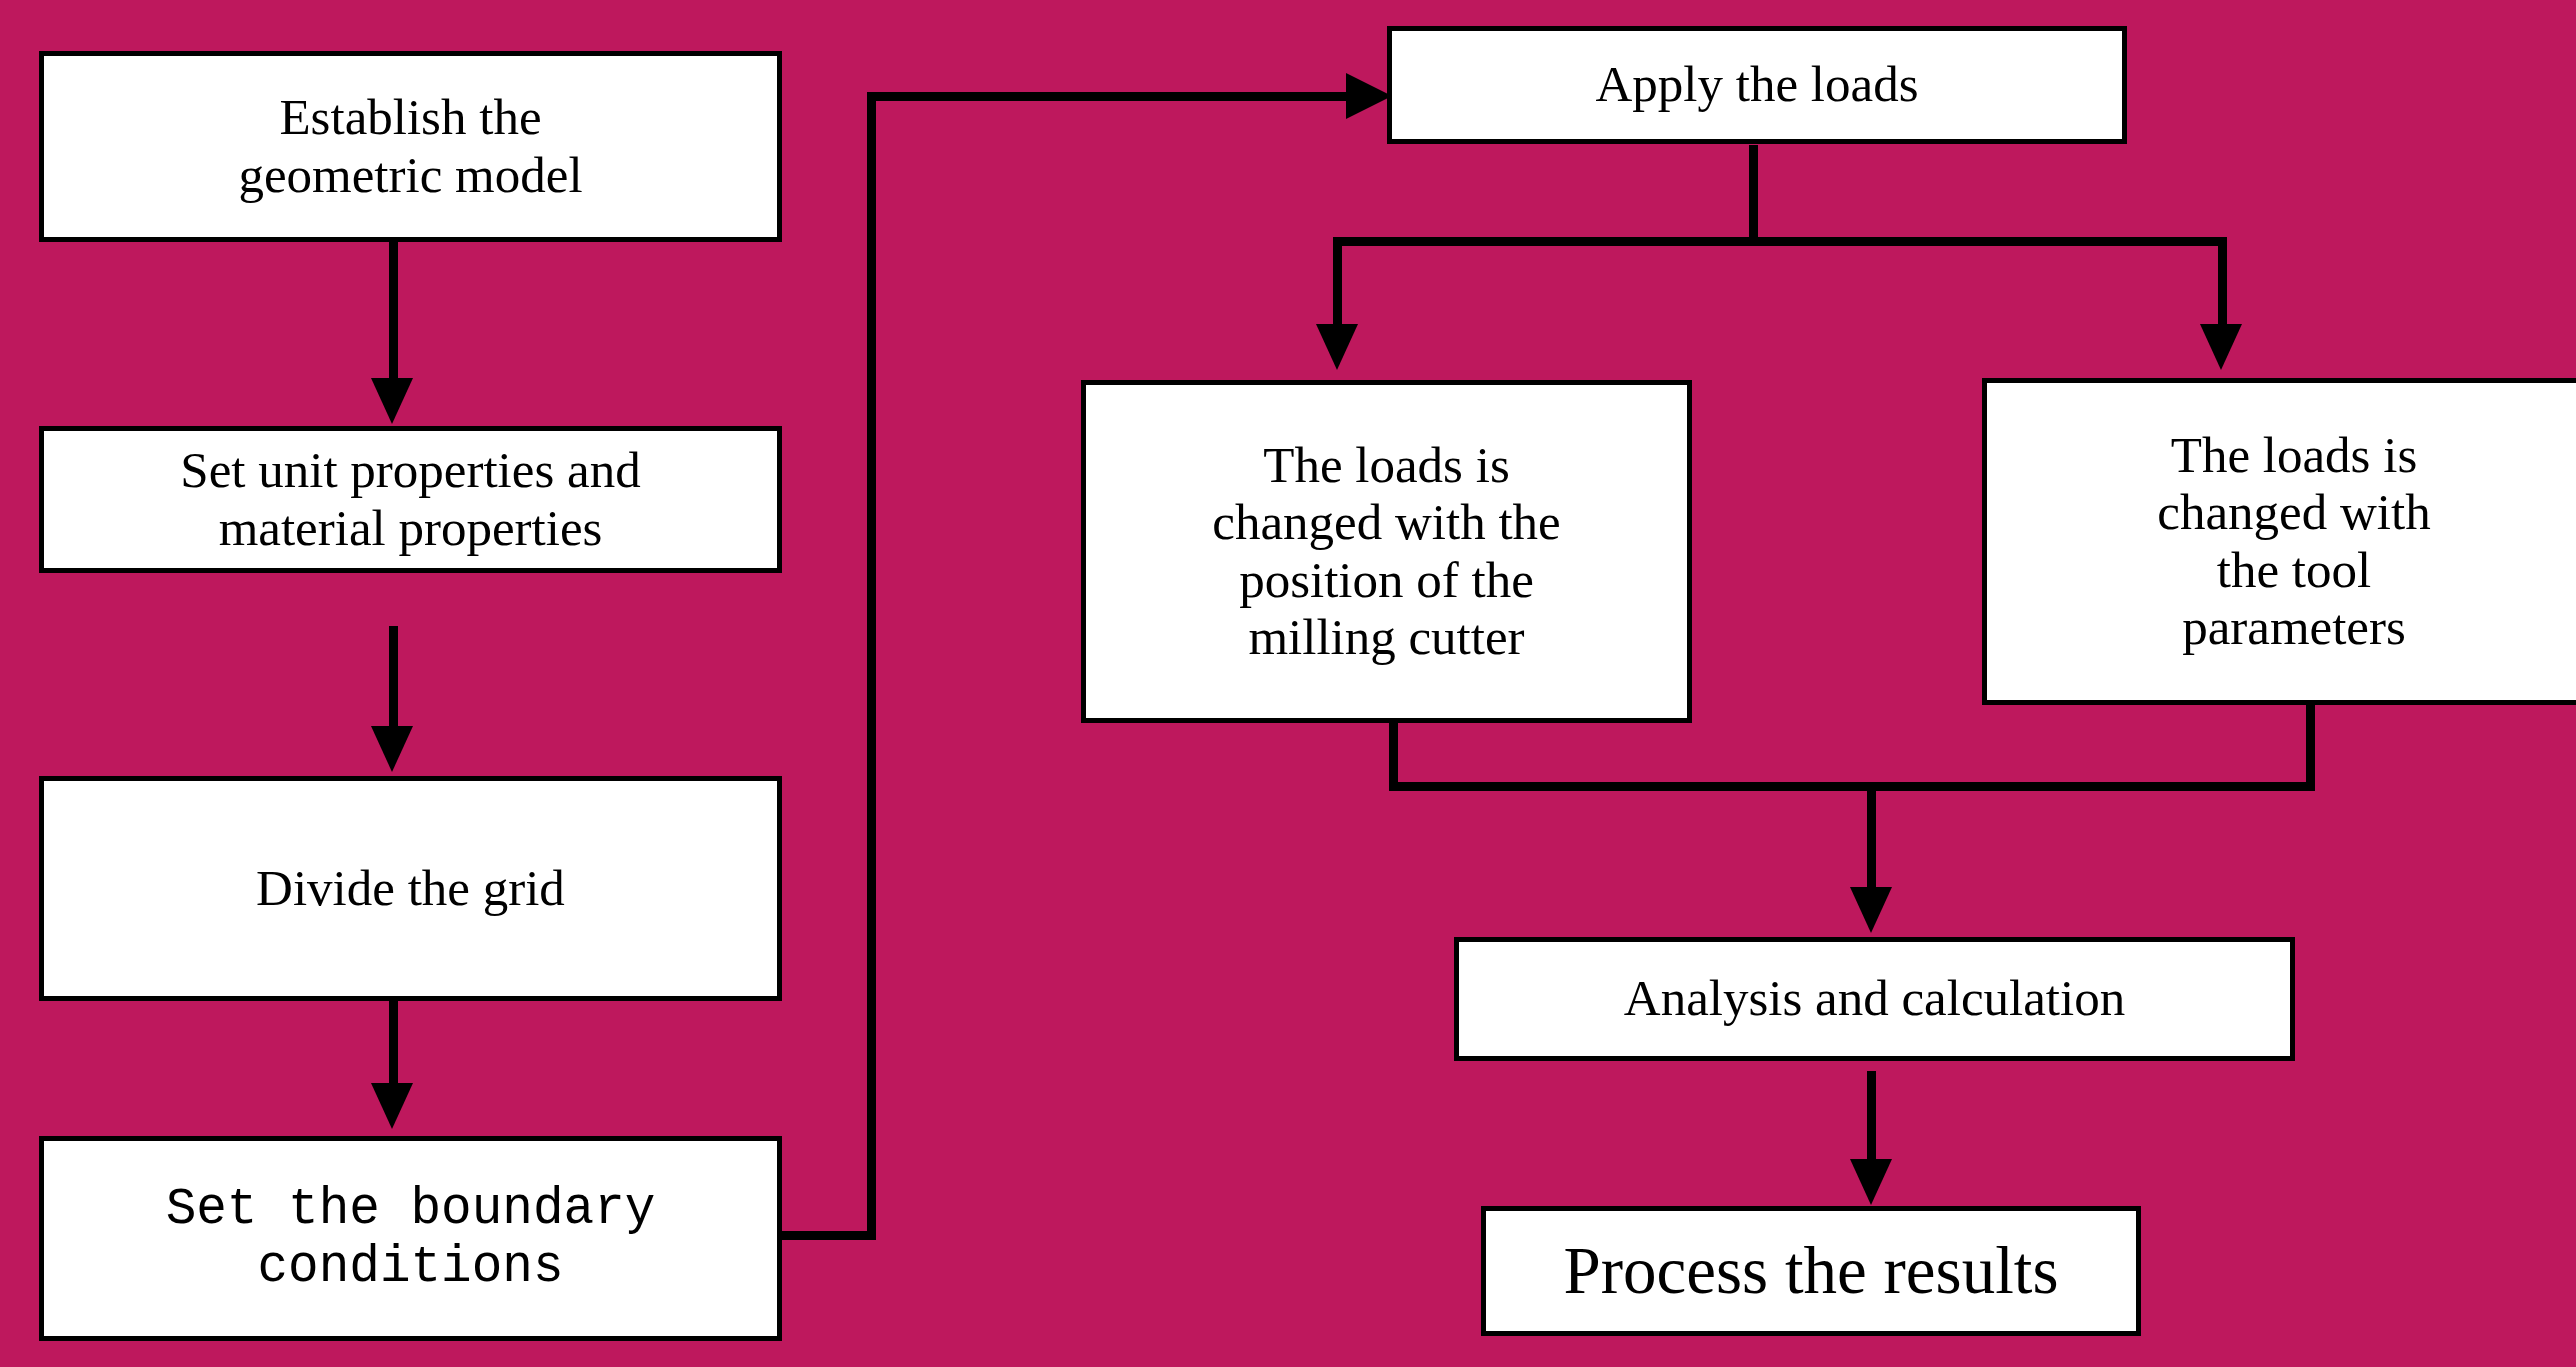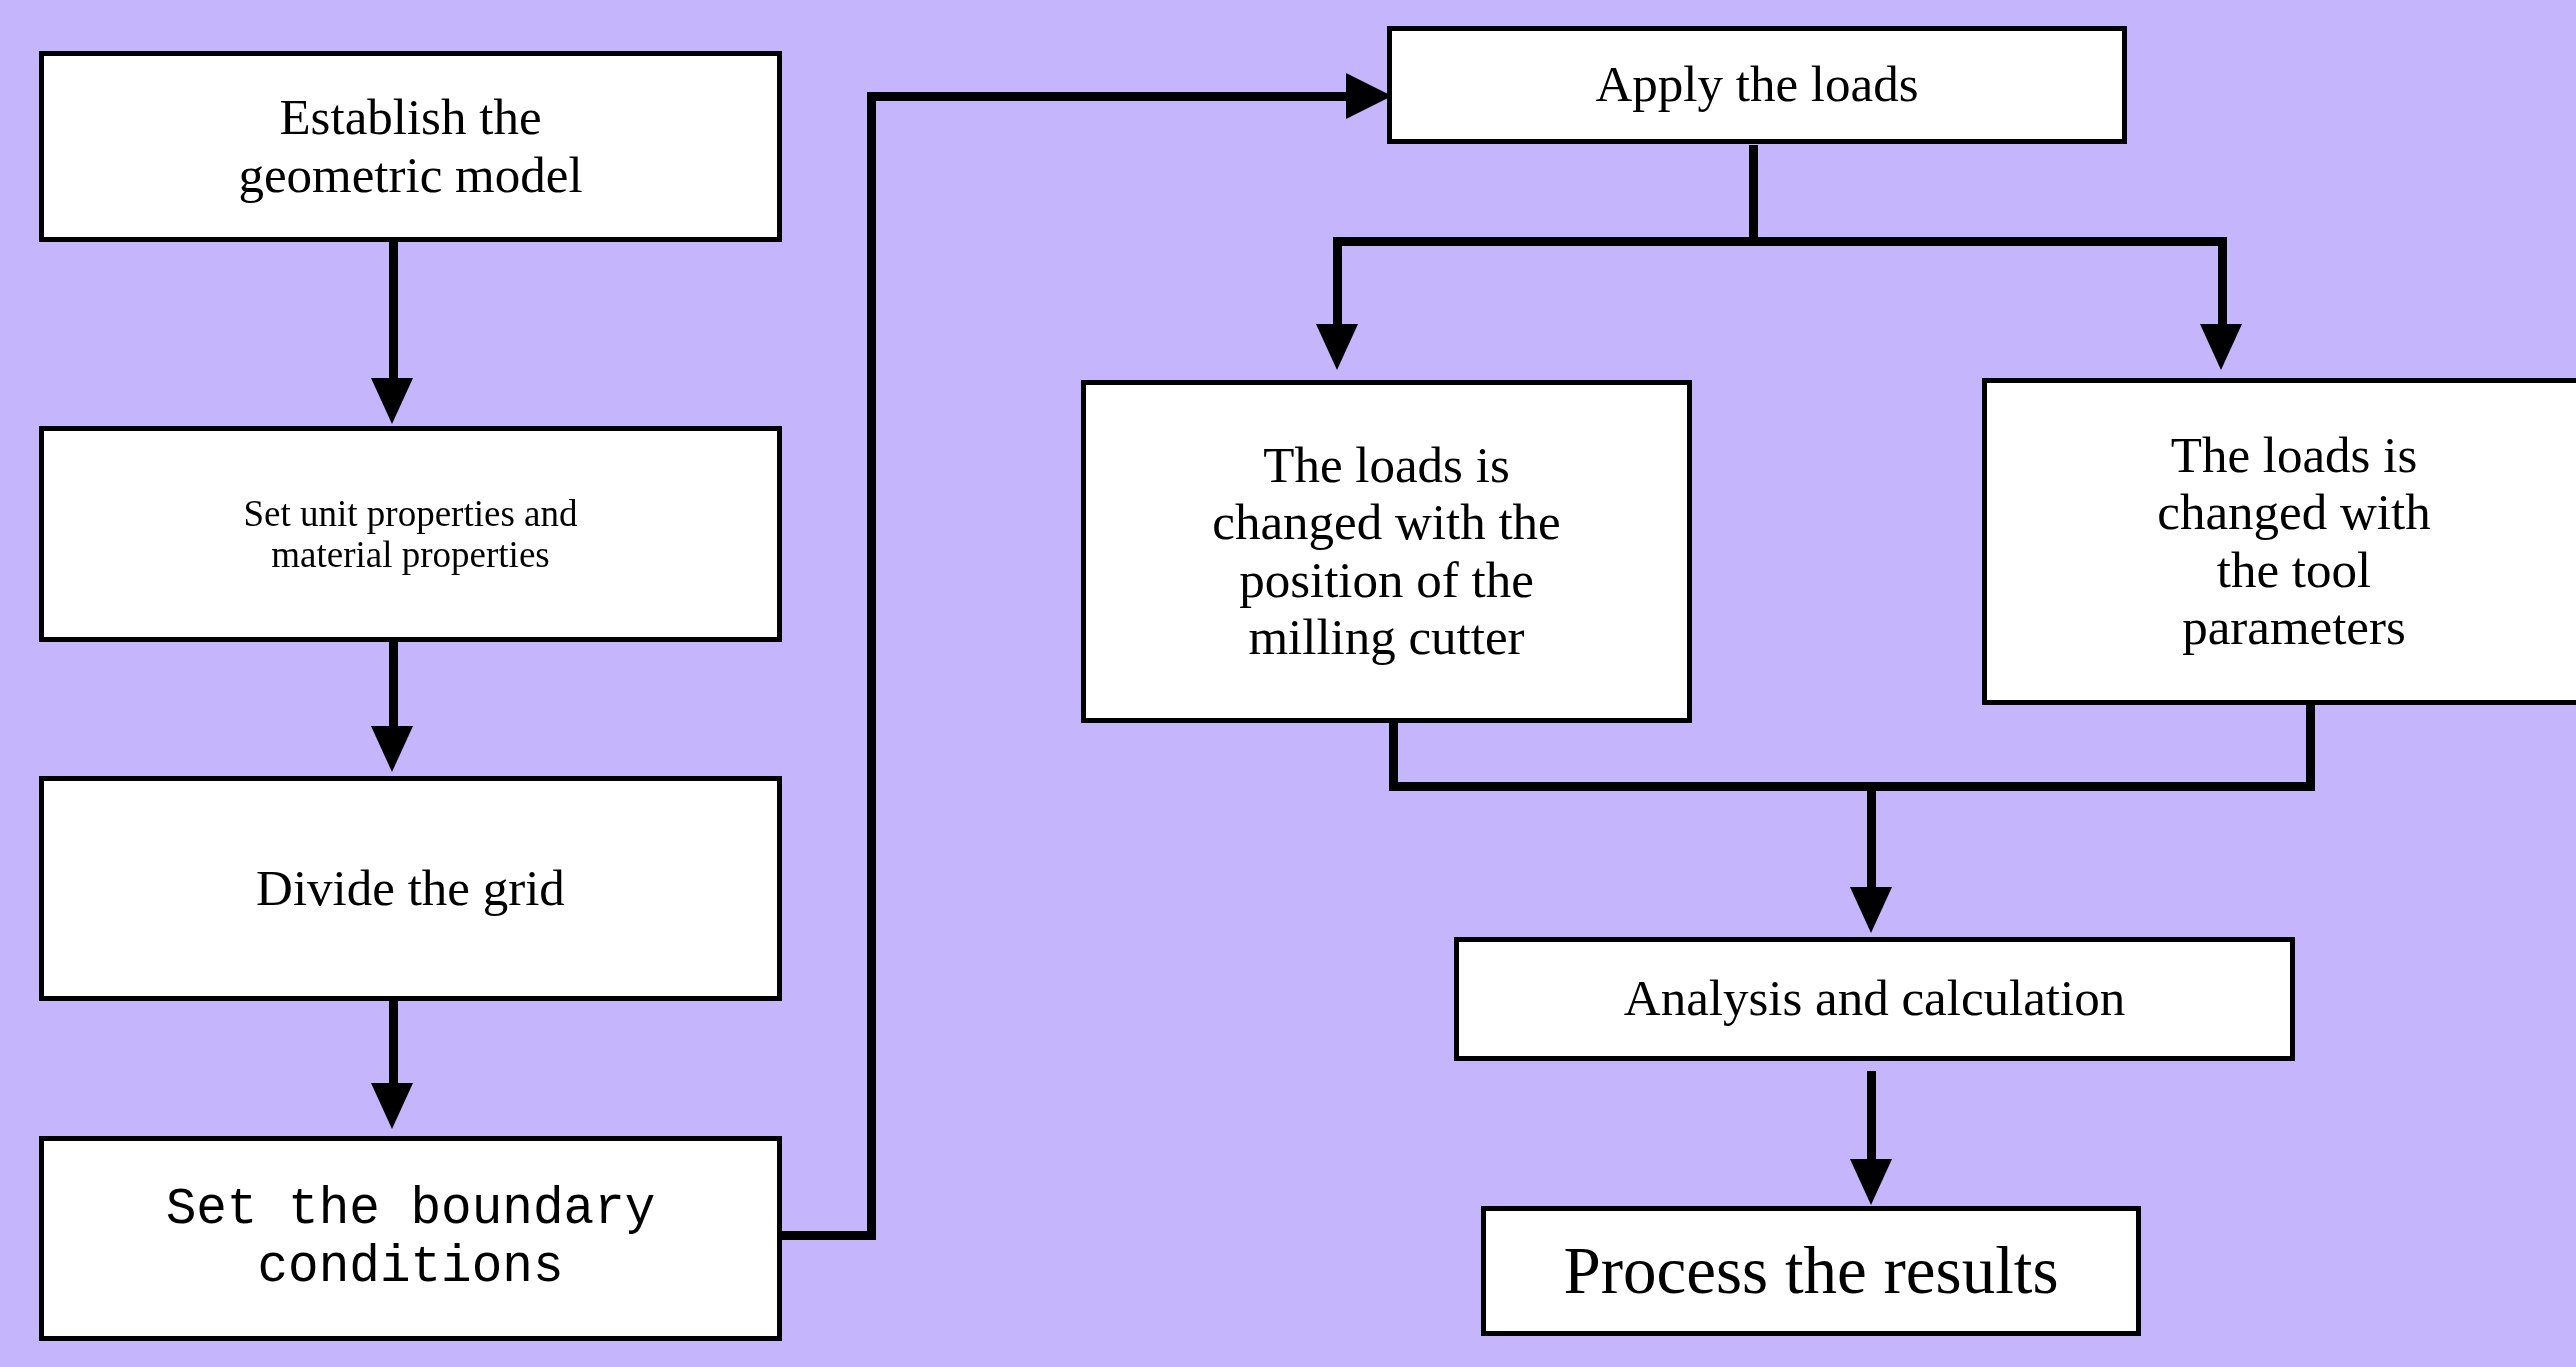--- a/index.html
+++ b/index.html
@@ -4,21 +4,21 @@
 <style>
   html, body {
     margin: 0;
     padding: 0;
     background: #ffffff;
   }
   #canvas {
     position: relative;
     width: 2576px;
     height: 1367px;
-    background: #c4b5fd;
+    background: #be185d;
     overflow: hidden;
     font-family: "Liberation Serif", "DejaVu Serif", serif;
   }
   .node {
     position: absolute;
     box-sizing: border-box;
     border: 5.8px solid #000000;
     background: #ffffff;
     display: flex;
     align-items: center;
@@ -30,21 +30,21 @@
   }
   .node .label {
     display: block;
     width: 100%;
     padding: 0 8.2px;
     box-sizing: border-box;
     white-space: pre-line;
   }
   
   #n-establish      { left: 39px;   top: 51px;   width: 743px; height: 191px;  font-size: 51px; }
-  #n-setunit        { left: 39px;   top: 426px;  width: 743px; height: 216px;  font-size: 37px; }
+  #n-setunit        { left: 39px;   top: 426px;  width: 743px; height: 147px;  font-size: 51px; }
   #n-divide         { left: 39px;   top: 776px;  width: 743px; height: 225px;  font-size: 51px; }
   #n-boundary       { left: 39px;   top: 1136px; width: 743px; height: 205px;  font-size: 51px; font-family: Liberation Mono, monospace; }
   #n-apply          { left: 1387px; top: 26px;   width: 740px; height: 118px;  font-size: 51px; }
   #n-loads-position { left: 1081px; top: 380px;  width: 611px; height: 343px;  font-size: 51px; }
   #n-loads-tool     { left: 1982px; top: 378px;  width: 624px; height: 327px;  font-size: 51px; }
   #n-analysis       { left: 1454px; top: 937px; width: 841px; height: 124px; font-size: 51px; }
   #n-process        { left: 1481px; top: 1206px; width: 660px; height: 130px;  font-size: 67px; }
 
   
   .vline, .hline {

